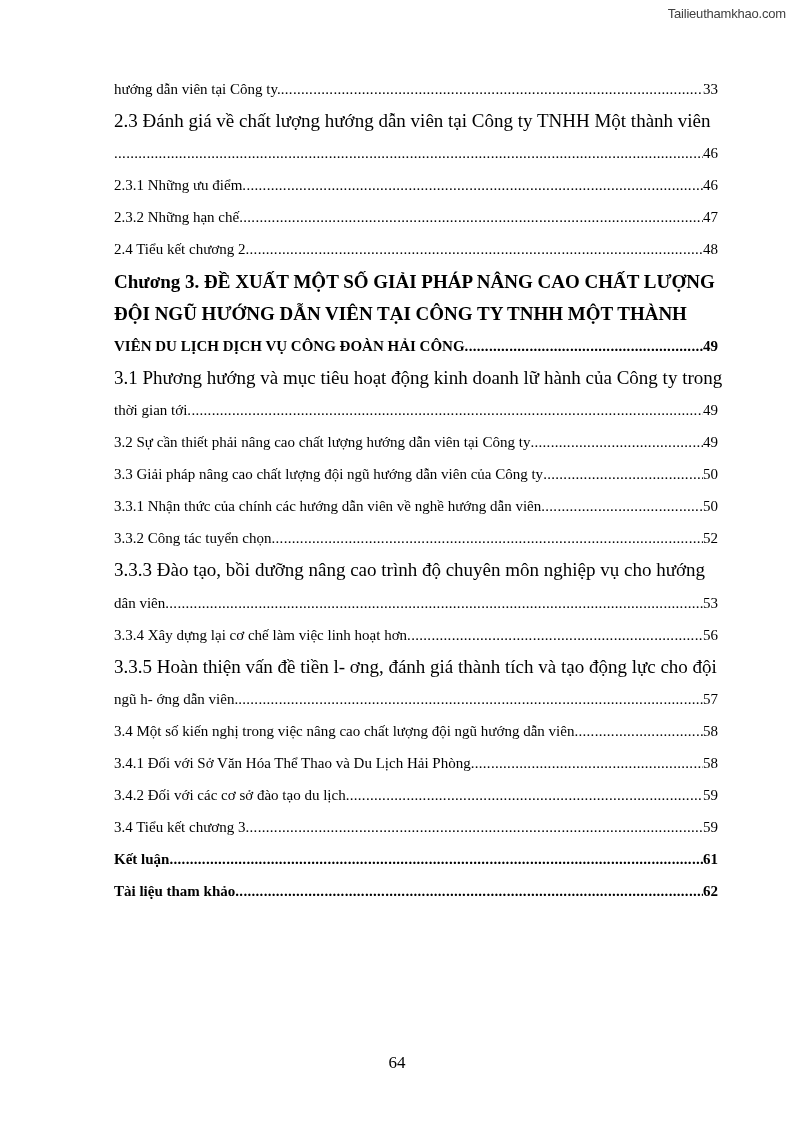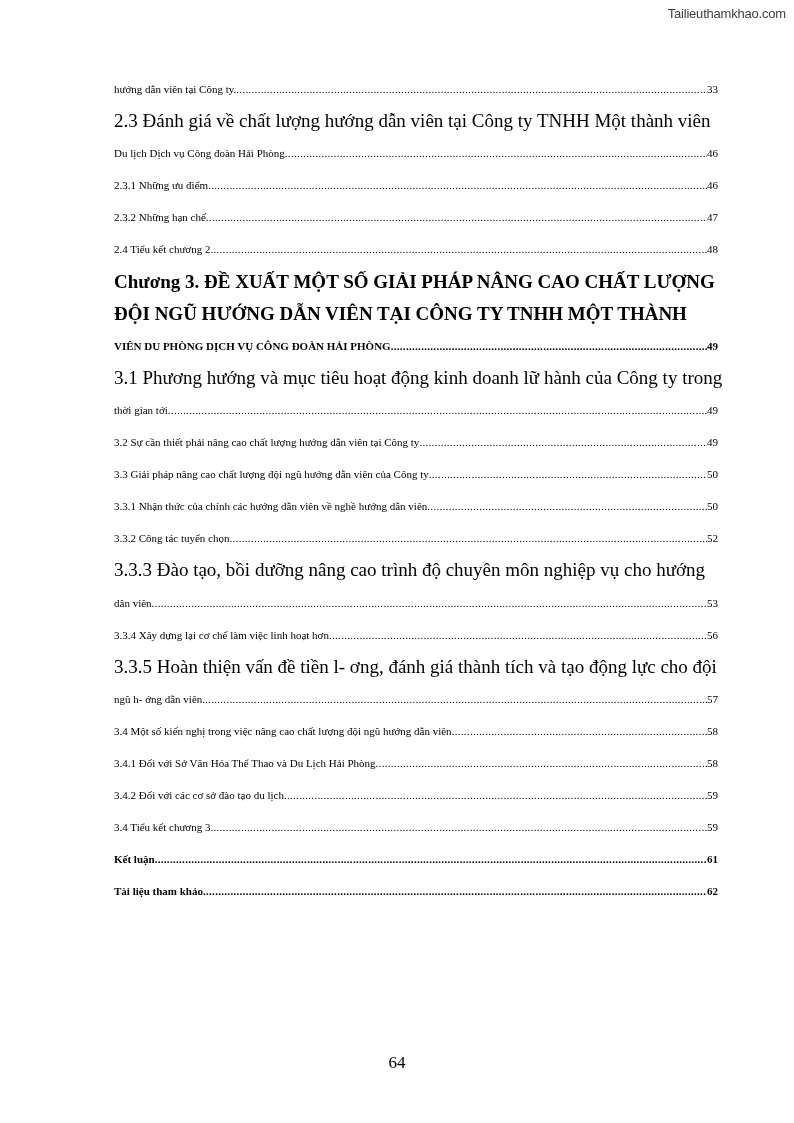--- a/index.html
+++ b/index.html
@@ -1,21 +1,21 @@
 <!DOCTYPE html>
 <html><head>
 <meta charset="utf-8">
 <style>
   html, body { margin: 0; padding: 0; background: #ffffff; }
   body { width: 794px; height: 1123px; position: relative; overflow: hidden;
          font-family: "Liberation Serif", "DejaVu Serif", serif; color: #000; }
   .watermark { position: absolute; top: 6px; right: 8px; font-family: "Liberation Sans", "DejaVu Sans", sans-serif;
                font-size: 13px; color: #404040; letter-spacing: -0.2px; }
   .toc { position: absolute; left: 114px; top: 73px; width: 604px; }
-  .row { display: flex; align-items: baseline; font-size: 11px; height: 32.1px; line-height: 32.1px; white-space: nowrap; }
+  .row { display: flex; align-items: baseline; font-size: 15px; height: 32.1px; line-height: 32.1px; white-space: nowrap; }
   .row.bold { font-weight: bold; }
   .row .txt { flex: 0 0 auto; }
   .row .dots { flex: 1 1 auto; overflow: hidden; white-space: nowrap; letter-spacing: 0.3px; }
   .row .dots::after { content: "....................................................................................................................................................................................................................................................................................................................................................................."; }
   .row .pg { flex: 0 0 auto; }
   .line { font-size: 19px; height: 32.1px; line-height: 32.1px; white-space: nowrap; }
   .line.bold { font-weight: bold; }
   .pagenum { position: absolute; top: 1053px; left: 0; width: 794px; text-align: center; font-size: 17px; }
 </style>
 </head>
@@ -24,21 +24,20 @@
 <div class="watermark">Tailieuthamkhao.com</div>
 
 <div class="toc" id="toc">
     <div class="row">
       <span class="txt">hướng dẫn viên tại Công ty. </span>
       <span class="dots"></span>
       <span class="pg">33</span>
     </div>
     <div class="line">2.3 Đánh giá về chất lượng hướng dẫn viên tại Công ty TNHH Một thành viên</div>
     <div class="row">
-      <span class="txt">Du lịch Dịch vụ Công đoàn Hải Phòng</span>
       <span class="dots"></span>
       <span class="pg">46</span>
     </div>
     <div class="row">
       <span class="txt">2.3.1 Những ưu điểm</span>
       <span class="dots"></span>
       <span class="pg">46</span>
     </div>
     <div class="row">
       <span class="txt">2.3.2 Những hạn chế </span>
@@ -46,21 +45,21 @@
       <span class="pg">47</span>
     </div>
     <div class="row">
       <span class="txt">2.4 Tiểu kết chương 2</span>
       <span class="dots"></span>
       <span class="pg">48</span>
     </div>
     <div class="line bold">Chương 3. ĐỀ XUẤT MỘT SỐ GIẢI PHÁP NÂNG CAO CHẤT LƯỢNG</div>
     <div class="line bold">ĐỘI NGŨ HƯỚNG DẪN VIÊN TẠI CÔNG TY TNHH MỘT THÀNH</div>
     <div class="row bold">
-      <span class="txt">VIÊN DU PHÒNG DỊCH VỤ CÔNG ĐOÀN HẢI PHÒNG </span>
+      <span class="txt">VIÊN DU LỊCH DỊCH VỤ CÔNG ĐOÀN HẢI CÔNG </span>
       <span class="dots"></span>
       <span class="pg">49</span>
     </div>
     <div class="line">3.1 Phương hướng và mục tiêu hoạt động kinh doanh lữ hành của Công ty trong</div>
     <div class="row">
       <span class="txt">thời gian tới </span>
       <span class="dots"></span>
       <span class="pg">49</span>
     </div>
     <div class="row">

